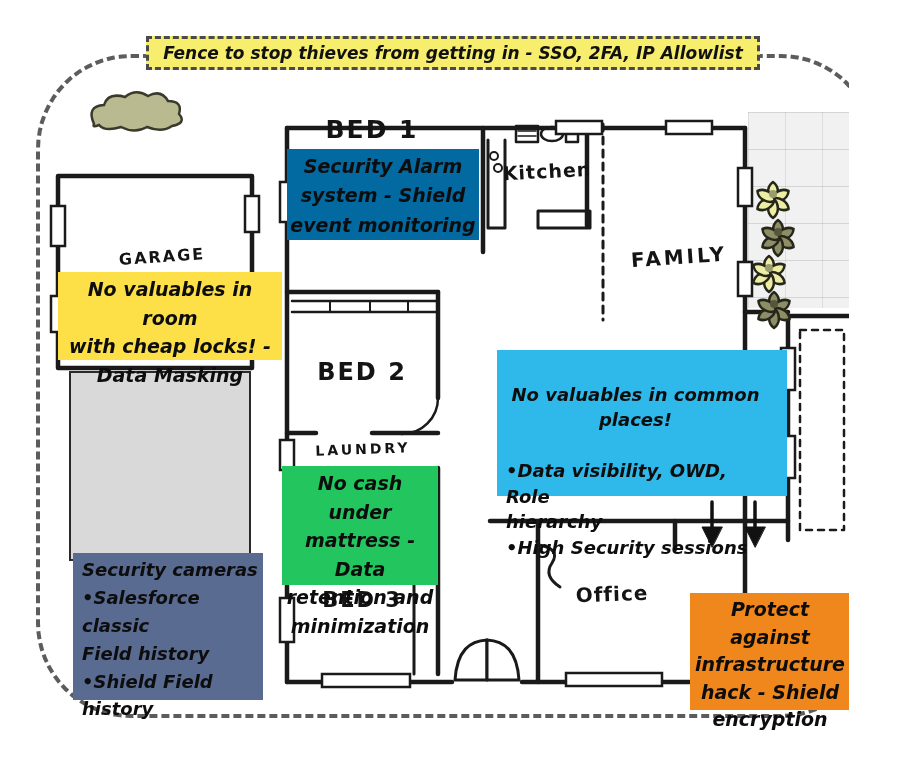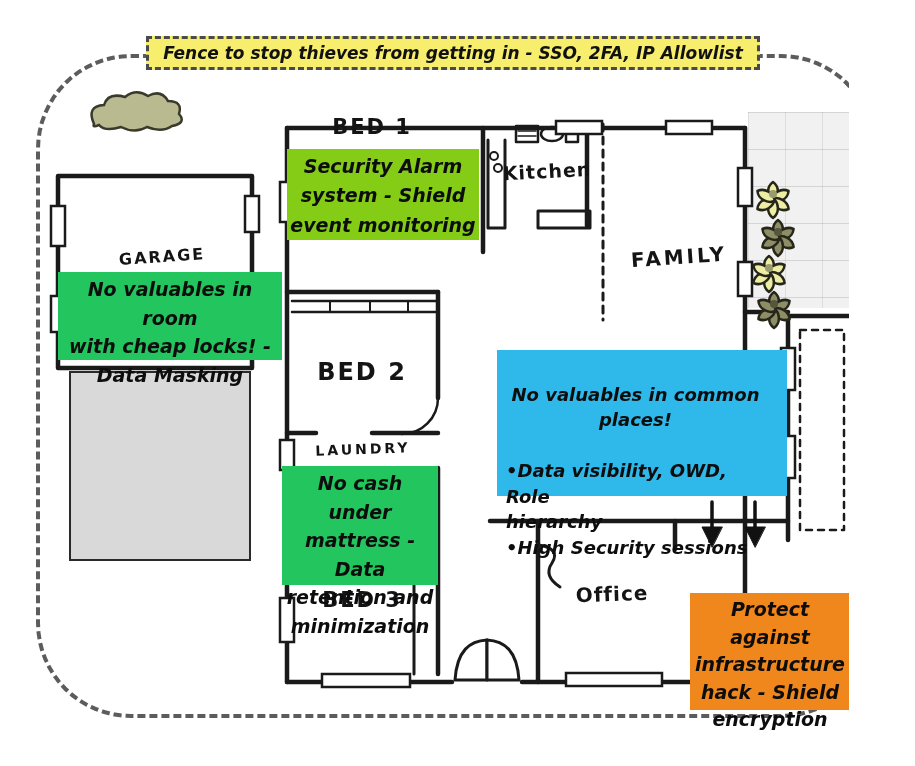--- a/index.html
+++ b/index.html
@@ -32,22 +32,22 @@
   svg.plan { position:absolute; left:0; top:0; z-index:5; }
   .room-label {
     position:absolute; z-index:10; color:#141414; font-weight:700;
     transform:translateX(-50%); white-space:nowrap;
   }
   .note {
     position:absolute; z-index:20; color:#0d0d0d; box-sizing:border-box;
     font:italic 700 19px/1.5 "DejaVu Sans", sans-serif;
     text-align:center; white-space:pre-line; padding:3px 2px;
   }
-  .note-alarm    { left:287px; top:149px; width:192px; height:91px; background:#84cc16; line-height:1.55; }
-  .note-masking  { left:58px;  top:272px; width:224px; height:88px; background:#22c55e; }
+  .note-alarm    { left:287px; top:149px; width:192px; height:91px; background:#0369a1; line-height:1.55; }
+  .note-masking  { left:58px;  top:272px; width:224px; height:88px; background:#fde047; }
   .note-common   { left:497px; top:350px; width:290px; height:146px; background:#2fb9eb; font-size:18px; line-height:1.42; padding:6px 17px 2px 4px; }
   .note-common .bullets { text-align:left; padding-left:5px; }
   .note-mattress { left:282px; top:466px; width:156px; height:119px; background:#22c55e; }
   .note-cameras  { left:73px;  top:553px; width:190px; height:147px; background:#5a6b92; font-size:18px; line-height:1.55; text-align:left; padding-left:9px; }
   .note-infra    { left:690px; top:553px; width:160px; height:117px; background:#f0871d; line-height:1.45;margin-top:40px; }
 </style>
 </head>
 <body>
 
 <div class="stage">
@@ -159,21 +159,21 @@
       <use href="#petals" transform="translate(778,238)" fill="#8d8e66"></use>
       <use href="#petals" transform="translate(769,274)" fill="#edeea4"></use>
       <use href="#petals" transform="translate(774,310)" fill="#8d8e66"></use>
       <circle cx="773" cy="194" r="4" fill="#9a9b6e"></circle>
       <circle cx="778" cy="232" r="4" fill="#55563c"></circle>
       <circle cx="769" cy="268" r="4" fill="#9a9b6e"></circle>
       <circle cx="774" cy="304" r="4" fill="#55563c"></circle>
     </g>
   </svg>
 
-  <div class="room-label" style="left:372px; top:115px; font-size:21px; letter-spacing:2px;">BED 1</div>
+  <div class="room-label" style="left:372px; top:115px; font-size:25px; letter-spacing:2px;">BED 1</div>
   <div class="room-label" style="left:547px; top:160px; font-size:19px; letter-spacing:1px; transform:translateX(-50%) rotate(-3deg);">Kitchen</div>
   <div class="room-label" style="left:679px; top:245px; font-size:20px; letter-spacing:3px; transform:translateX(-50%) rotate(-4deg);">FAMILY</div>
   <div class="room-label" style="left:162px; top:247px; font-size:16px; letter-spacing:2px; transform:translateX(-50%) rotate(-4deg);">GARAGE</div>
   <div class="room-label" style="left:362px; top:358px; font-size:24px; letter-spacing:2px;">BED 2</div>
   <div class="room-label" style="left:363px; top:441px; font-size:14px; letter-spacing:3px; transform:translateX(-50%) rotate(-2deg);">LAUNDRY</div>
   <div class="room-label" style="left:362px; top:588px; font-size:21px; letter-spacing:2px;">BED 3</div>
   <div class="room-label" style="left:612px; top:582px; font-size:20px; letter-spacing:1px; transform:translateX(-50%) rotate(-2deg);">Office</div>
 
   <div class="note note-alarm">Security Alarm
 system - Shield
@@ -189,19 +189,24 @@
     <div class="bullets">•Data visibility, OWD, Role
  hierarchy
 •High Security sessions</div>
   </div>
 
   <div class="note note-mattress">No cash under
 mattress - Data
 retention and
 minimization</div>
 
+  <div class="note note-cameras">Security cameras
+•Salesforce classic
+ Field history
+•Shield Field
+ history</div>
 
   <div class="note note-infra">Protect against
 infrastructure
 hack - Shield
 encryption</div>
 
 </div>
 
 </body></html>

